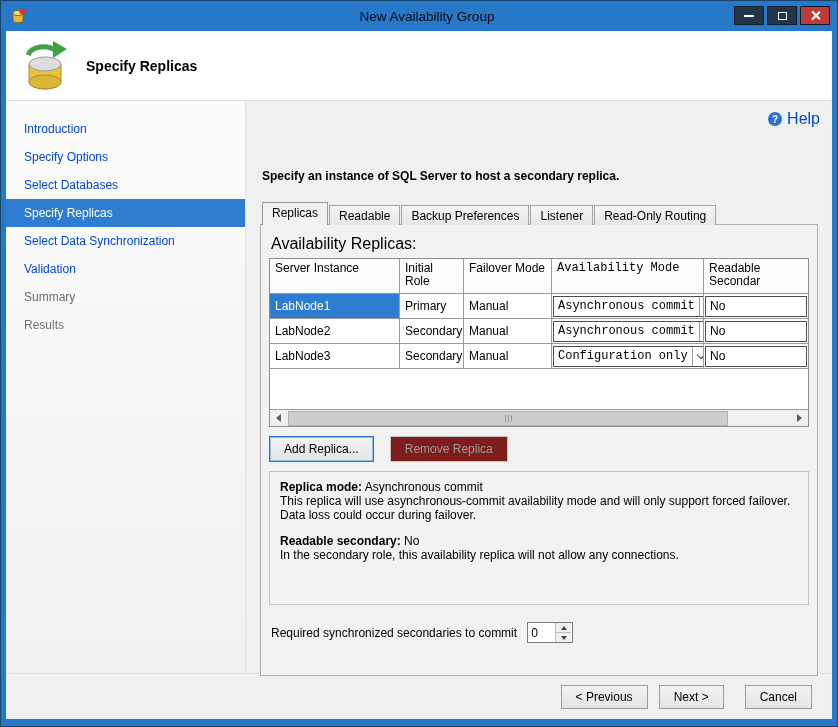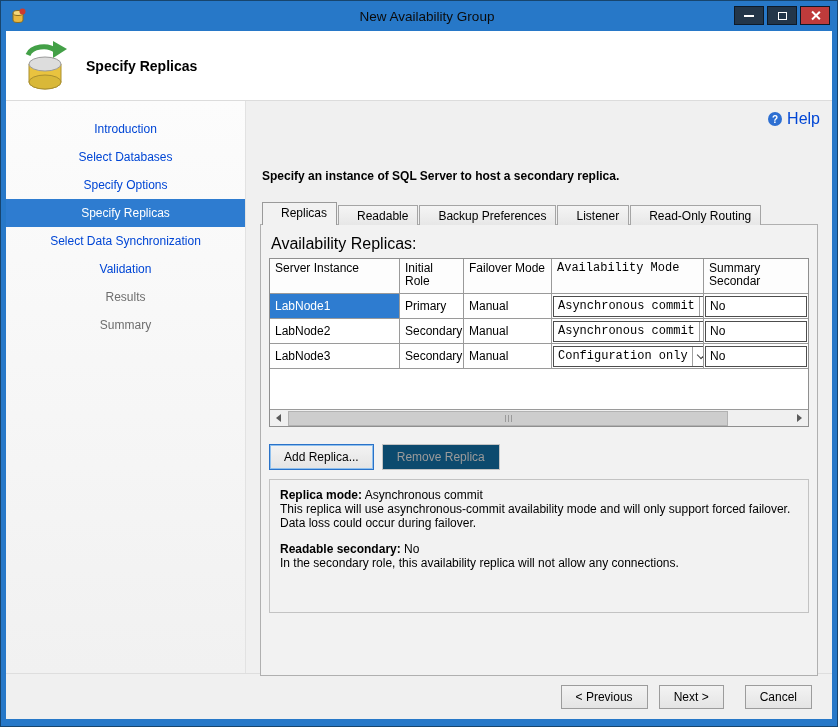--- a/index.html
+++ b/index.html
@@ -48,39 +48,39 @@
   .wizard-icon { width:50px; height:54px; display:flex; }
   .page-title { font-size:14px; font-weight:bold; color:#000; margin-left:16px; }
 
   
   .body { flex:1; display:flex; min-height:0; }
 
   .sidebar {
     width:240px; flex:0 0 auto; padding-top:14px;
     background:linear-gradient(#fcfcfc,#f1f1f1); border-right:1px solid #e2e2e2;
   }
-  .side-item { font-size:12px; padding:7px 18px; color:#0046d5; cursor:pointer; white-space:nowrap;text-align:center; }
+  .side-item { font-size:12px; padding:7px 18px; color:#0046d5; cursor:pointer; white-space:nowrap; }
   .side-item.active { background:#2e7cd0; color:#ffffff; }
   .side-item.disabled { color:#6e6e6e; cursor:default; }
 
   .main { flex:1; padding:10px 12px 0 12px; display:flex; flex-direction:column; }
 
   .help-row { display:flex; justify-content:flex-end; align-items:center; gap:5px; height:16px; }
   .help-ic {
     width:14px; height:14px; border-radius:50%; background:#2d6fd2; color:#fff;
     font-size:10px; font-weight:bold; display:flex; align-items:center; justify-content:center;
   }
   .help-link { font-size:16px; color:#0046d5; cursor:pointer; }
 
   .instruction { font-size:12px; font-weight:bold; color:#000; margin:42px 0 0 4px; }
 
   
   .tabs { display:flex; align-items:flex-end; margin:20px 0 0 4px; height:22px; position:relative; z-index:3; }
   .tab {
-    font-size:12px; color:#000; padding:3px 9px 3px 18px; height:20px; margin-right:1px;
+    font-size:12px; color:#000; padding:3px 9px 3px 9px; height:20px; margin-right:1px;
     background:linear-gradient(#f5f5f5,#e7e7e7); border:1px solid #a5a5a5; border-bottom:none;
     cursor:pointer; white-space:nowrap;
   }
   .tab.active { background:#f2f2f2; height:23px; border-color:#9a9a9a; }
 
   .tabpanel {
     border:1px solid #b0b0b0; background:#f2f2f2; margin:-1px 2px 0 2px;
     padding:8px; height:452px; position:relative; z-index:1; flex:0 0 auto;
   }
   .avail-label { font-size:16px; margin:2px 0 5px 2px; color:#000; }
@@ -120,27 +120,27 @@
   .tri-left  { width:0; height:0; border-top:4px solid transparent; border-bottom:4px solid transparent; border-right:5px solid #5a5a5a; }
   .tri-right { width:0; height:0; border-top:4px solid transparent; border-bottom:4px solid transparent; border-left:5px solid #5a5a5a; }
   .sb-thumb {
     height:15px; width:440px; background:#cdcdcd; border:1px solid #b2b2b2; margin-left:1px;
     display:flex; align-items:center; justify-content:center; gap:2px; cursor:pointer; flex:0 0 auto;
   }
   .grip { width:1px; height:7px; background:#9a9a9a; }
   .sb-track { flex:1; }
 
   
-  .btnrow { display:flex; gap:8px; margin:17px 0 0 0;align-items:center; }
+  .btnrow { display:flex; gap:16px; margin:9px 0 0 0;align-items:center; }
   .btn {
     font-size:12px; color:#000; height:26px; padding:4px 14px; cursor:pointer;
     background:linear-gradient(#f3f3f3,#e4e4e4); border:1px solid #9c9c9c;
   }
   .btn.focused { border:1px solid #2a72c8; box-shadow:inset 0 0 0 1px #8fc0ee; }
-  .btn.disabled { color:#9a9a9a; border-color:#c4c4c4; background:#0c4a6e; cursor:default; }
+  .btn.disabled { color:#9a9a9a; border-color:#c4c4c4; background:#7f1d1d; cursor:default; }
 
   
   .summary-box { border:1px solid #c3c3c3; margin-top:9px; padding:8px 10px; height:134px; font-size:12px; color:#000; overflow:hidden; }
   .summary-title { font-weight:bold; margin-bottom:13px; }
   .sum-label { font-weight:bold; }
   .sum-desc { margin-bottom:12px; line-height:14px; }
 
   
   .req-row { display:flex; align-items:center; gap:10px; margin-top:17px; margin-left:2px; }
   .req-label { font-size:12px; color:#000; }
@@ -199,27 +199,27 @@
           <ellipse cx="25" cy="25" rx="16" ry="7" fill="#dddddd" stroke="#9a9a9a" stroke-width="1"></ellipse>
         </svg>
       </span>
       <span class="page-title">Specify Replicas</span>
     </div>
 
     <div class="body">
 
       <div class="sidebar">
         <div class="side-item">Introduction</div>
+        <div class="side-item">Specify Options</div>
         <div class="side-item">Select Databases</div>
-        <div class="side-item">Specify Options</div>
         <div class="side-item active">Specify Replicas</div>
         <div class="side-item">Select Data Synchronization</div>
         <div class="side-item">Validation</div>
+        <div class="side-item disabled">Summary</div>
         <div class="side-item disabled">Results</div>
-        <div class="side-item disabled">Summary</div>
       </div>
 
       <div class="main">
 
         <div class="help-row">
           <span class="help-ic">?</span>
           <span class="help-link">Help</span>
         </div>
 
         <div class="instruction">Specify an instance of SQL Server to host a secondary replica.</div>
@@ -235,21 +235,21 @@
         <div class="tabpanel">
 
           <div class="avail-label">Availability Replicas:</div>
 
           <div class="grid-box">
             <div class="grid-header">
               <div class="gh-cell c1">Server Instance</div>
               <div class="gh-cell c2">Initial Role</div>
               <div class="gh-cell c3">Failover Mode</div>
               <div class="gh-cell c4">Availability Mode</div>
-              <div class="gh-cell c5">Summary Secondar</div>
+              <div class="gh-cell c5">Readable Secondar</div>
             </div>
 
             <div class="grid-row">
               <div class="g-cell c1 sel">LabNode1</div>
               <div class="g-cell c2">Primary</div>
               <div class="g-cell c3">Manual</div>
               <div class="g-cell c4 pad0">
                 <div class="combo">
                   <span class="combo-text">Asynchronous commit</span>
                   <span class="combo-arrow">
@@ -323,20 +323,34 @@
             <div>
               <span class="sum-label">Replica mode:</span><span> Asynchronous commit</span>
             </div>
             <div class="sum-desc">This replica will use asynchronous-commit availability mode and will only support forced failover. Data loss could occur during failover.</div>
             <div>
               <span class="sum-label">Readable secondary:</span><span> No</span>
             </div>
             <div class="sum-desc">In the secondary role, this availability replica will not allow any connections.</div>
           </div>
 
+          <div class="req-row">
+            <span class="req-label">Required synchronized secondaries to commit</span>
+            <span class="spin">
+              <input class="spin-val" value="0" style="">
+              <span class="spin-btns">
+                <span class="spin-up">
+                    <span class="tri-up"></span>
+                  </span>
+                <span class="spin-down">
+                    <span class="tri-down"></span>
+                  </span>
+              </span>
+            </span>
+          </div>
 
         </div>
       </div>
     </div>
 
     <div class="footer">
       <button class="btn">&lt; Previous</button>
       <button class="btn">Next &gt;</button>
       <button class="btn cancel">Cancel</button>
     </div>

